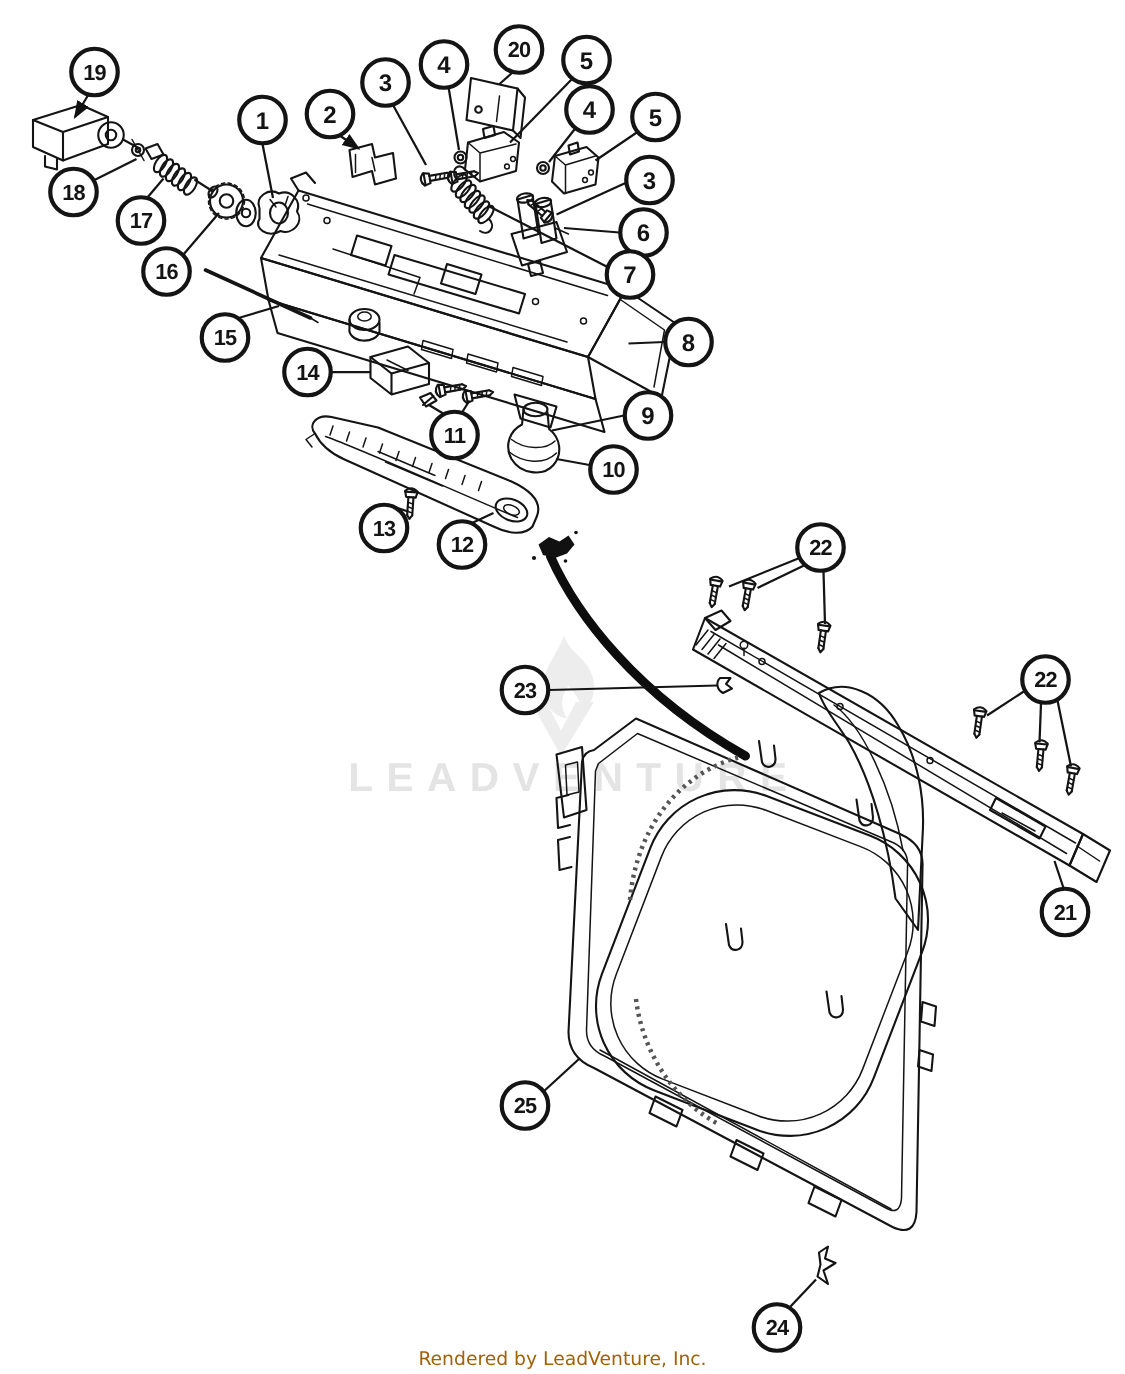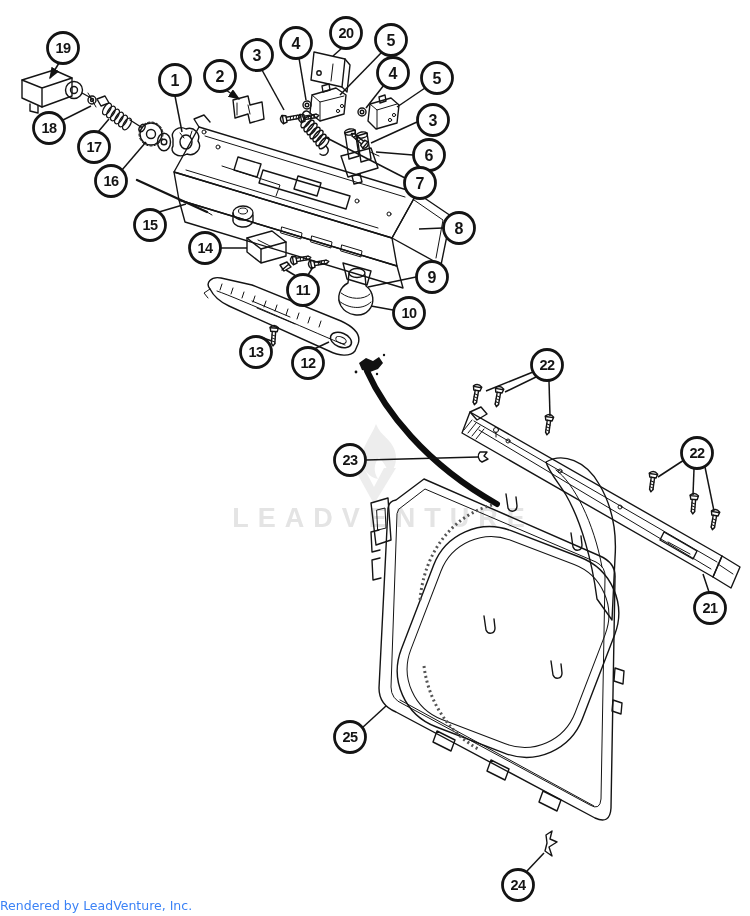--- a/index.html
+++ b/index.html
@@ -11,22 +11,22 @@
   .thin{stroke-width:1;}
   .thick{stroke-width:2.4;}
   .dark{fill:#111;stroke:none;}
   .balloon{fill:#fff;stroke:var(--ink,#111);stroke-width:2.8;}
   .leader{stroke:var(--ink,#111);stroke-width:1.5;fill:none;}
   .balloon-num{font-family:"Liberation Sans",sans-serif;font-weight:bold;font-size:16px;
                text-anchor:middle;fill:var(--ink,#111);}
   .balloon-num.two{font-size:14.5px;letter-spacing:-0.5px;}
   .wm-text{font-family:"Liberation Sans",sans-serif;font-weight:bold;font-size:27px;
            letter-spacing:9px;text-anchor:middle;}
-  .footer{position:absolute;left:0;right:0;bottom:3px;text-align:left;
-          font-size:12.5px;color:#3b82f6;}
+  .footer{position:absolute;left:0;right:0;bottom:3px;text-align:center;
+          font-size:12.5px;color:#a16207;}
 </style>
 </head>
 <body>
 
 <div class="stage">
 <svg width="750" height="916" viewBox="0 0 750 916">
   <defs>
     <marker id="arrowhead" markerWidth="9" markerHeight="8" refX="7" refY="3" orient="auto">
       <path d="M0,0 L8,3 L0,6 Z" fill="#111"></path>
     </marker>

